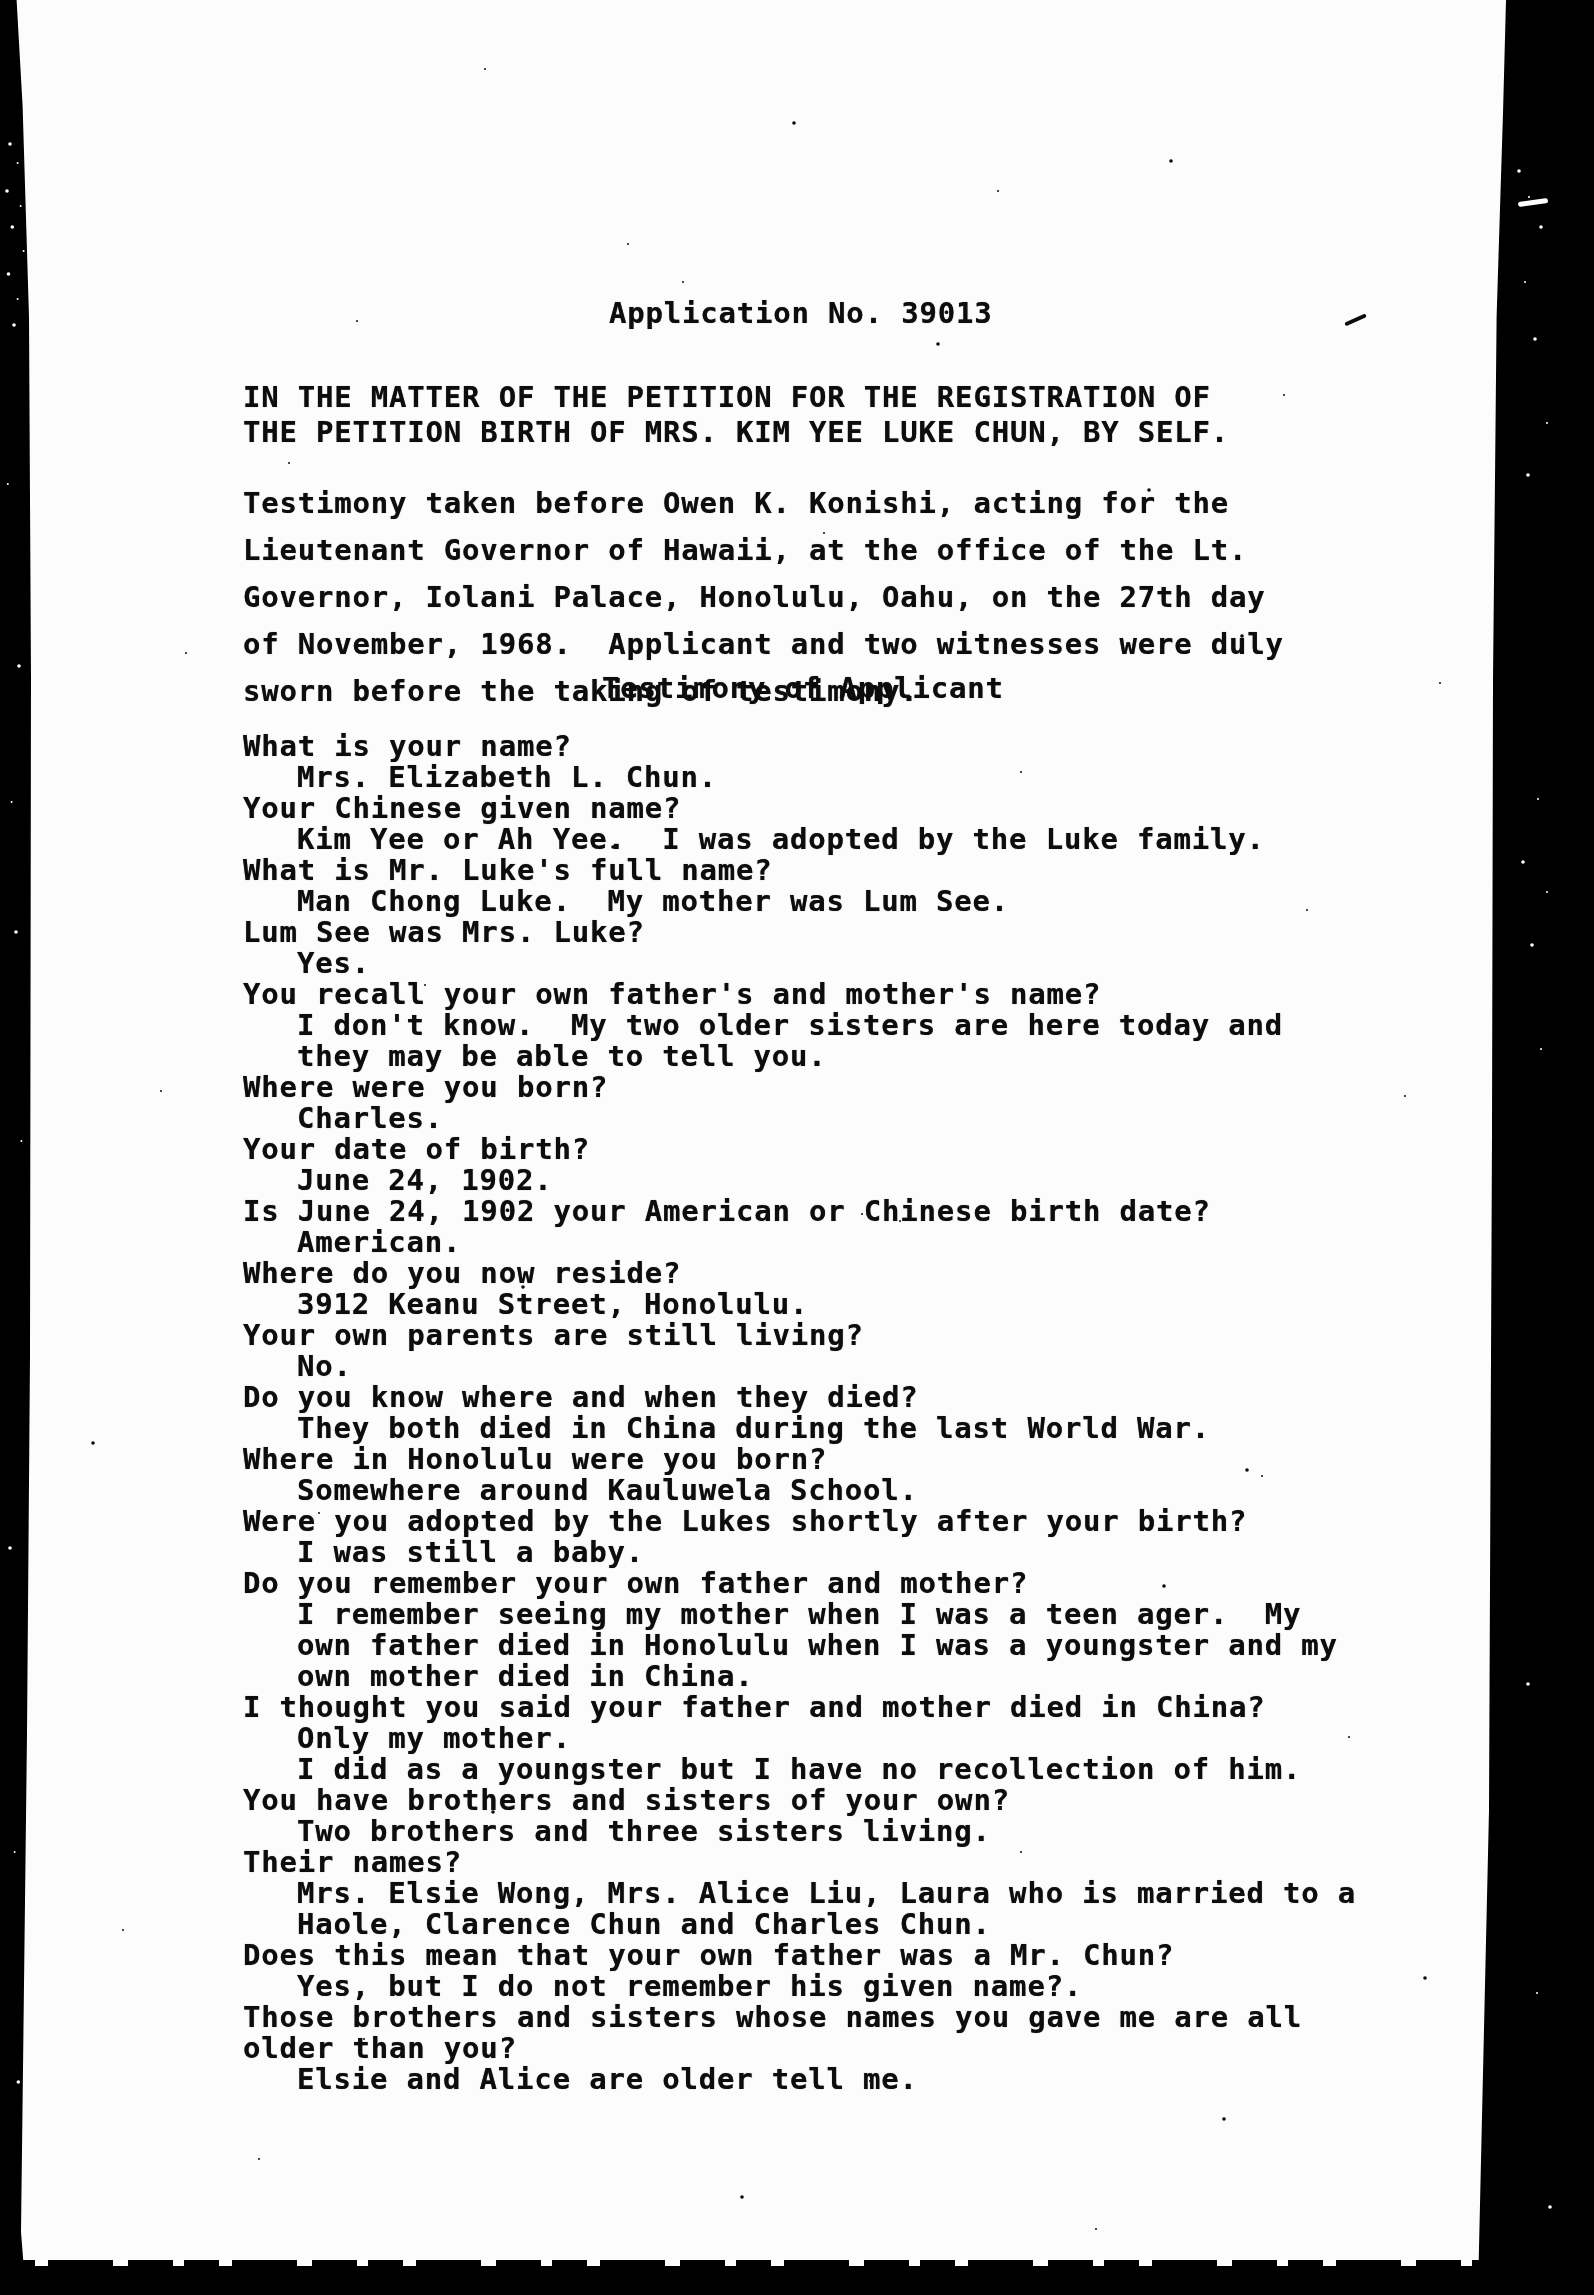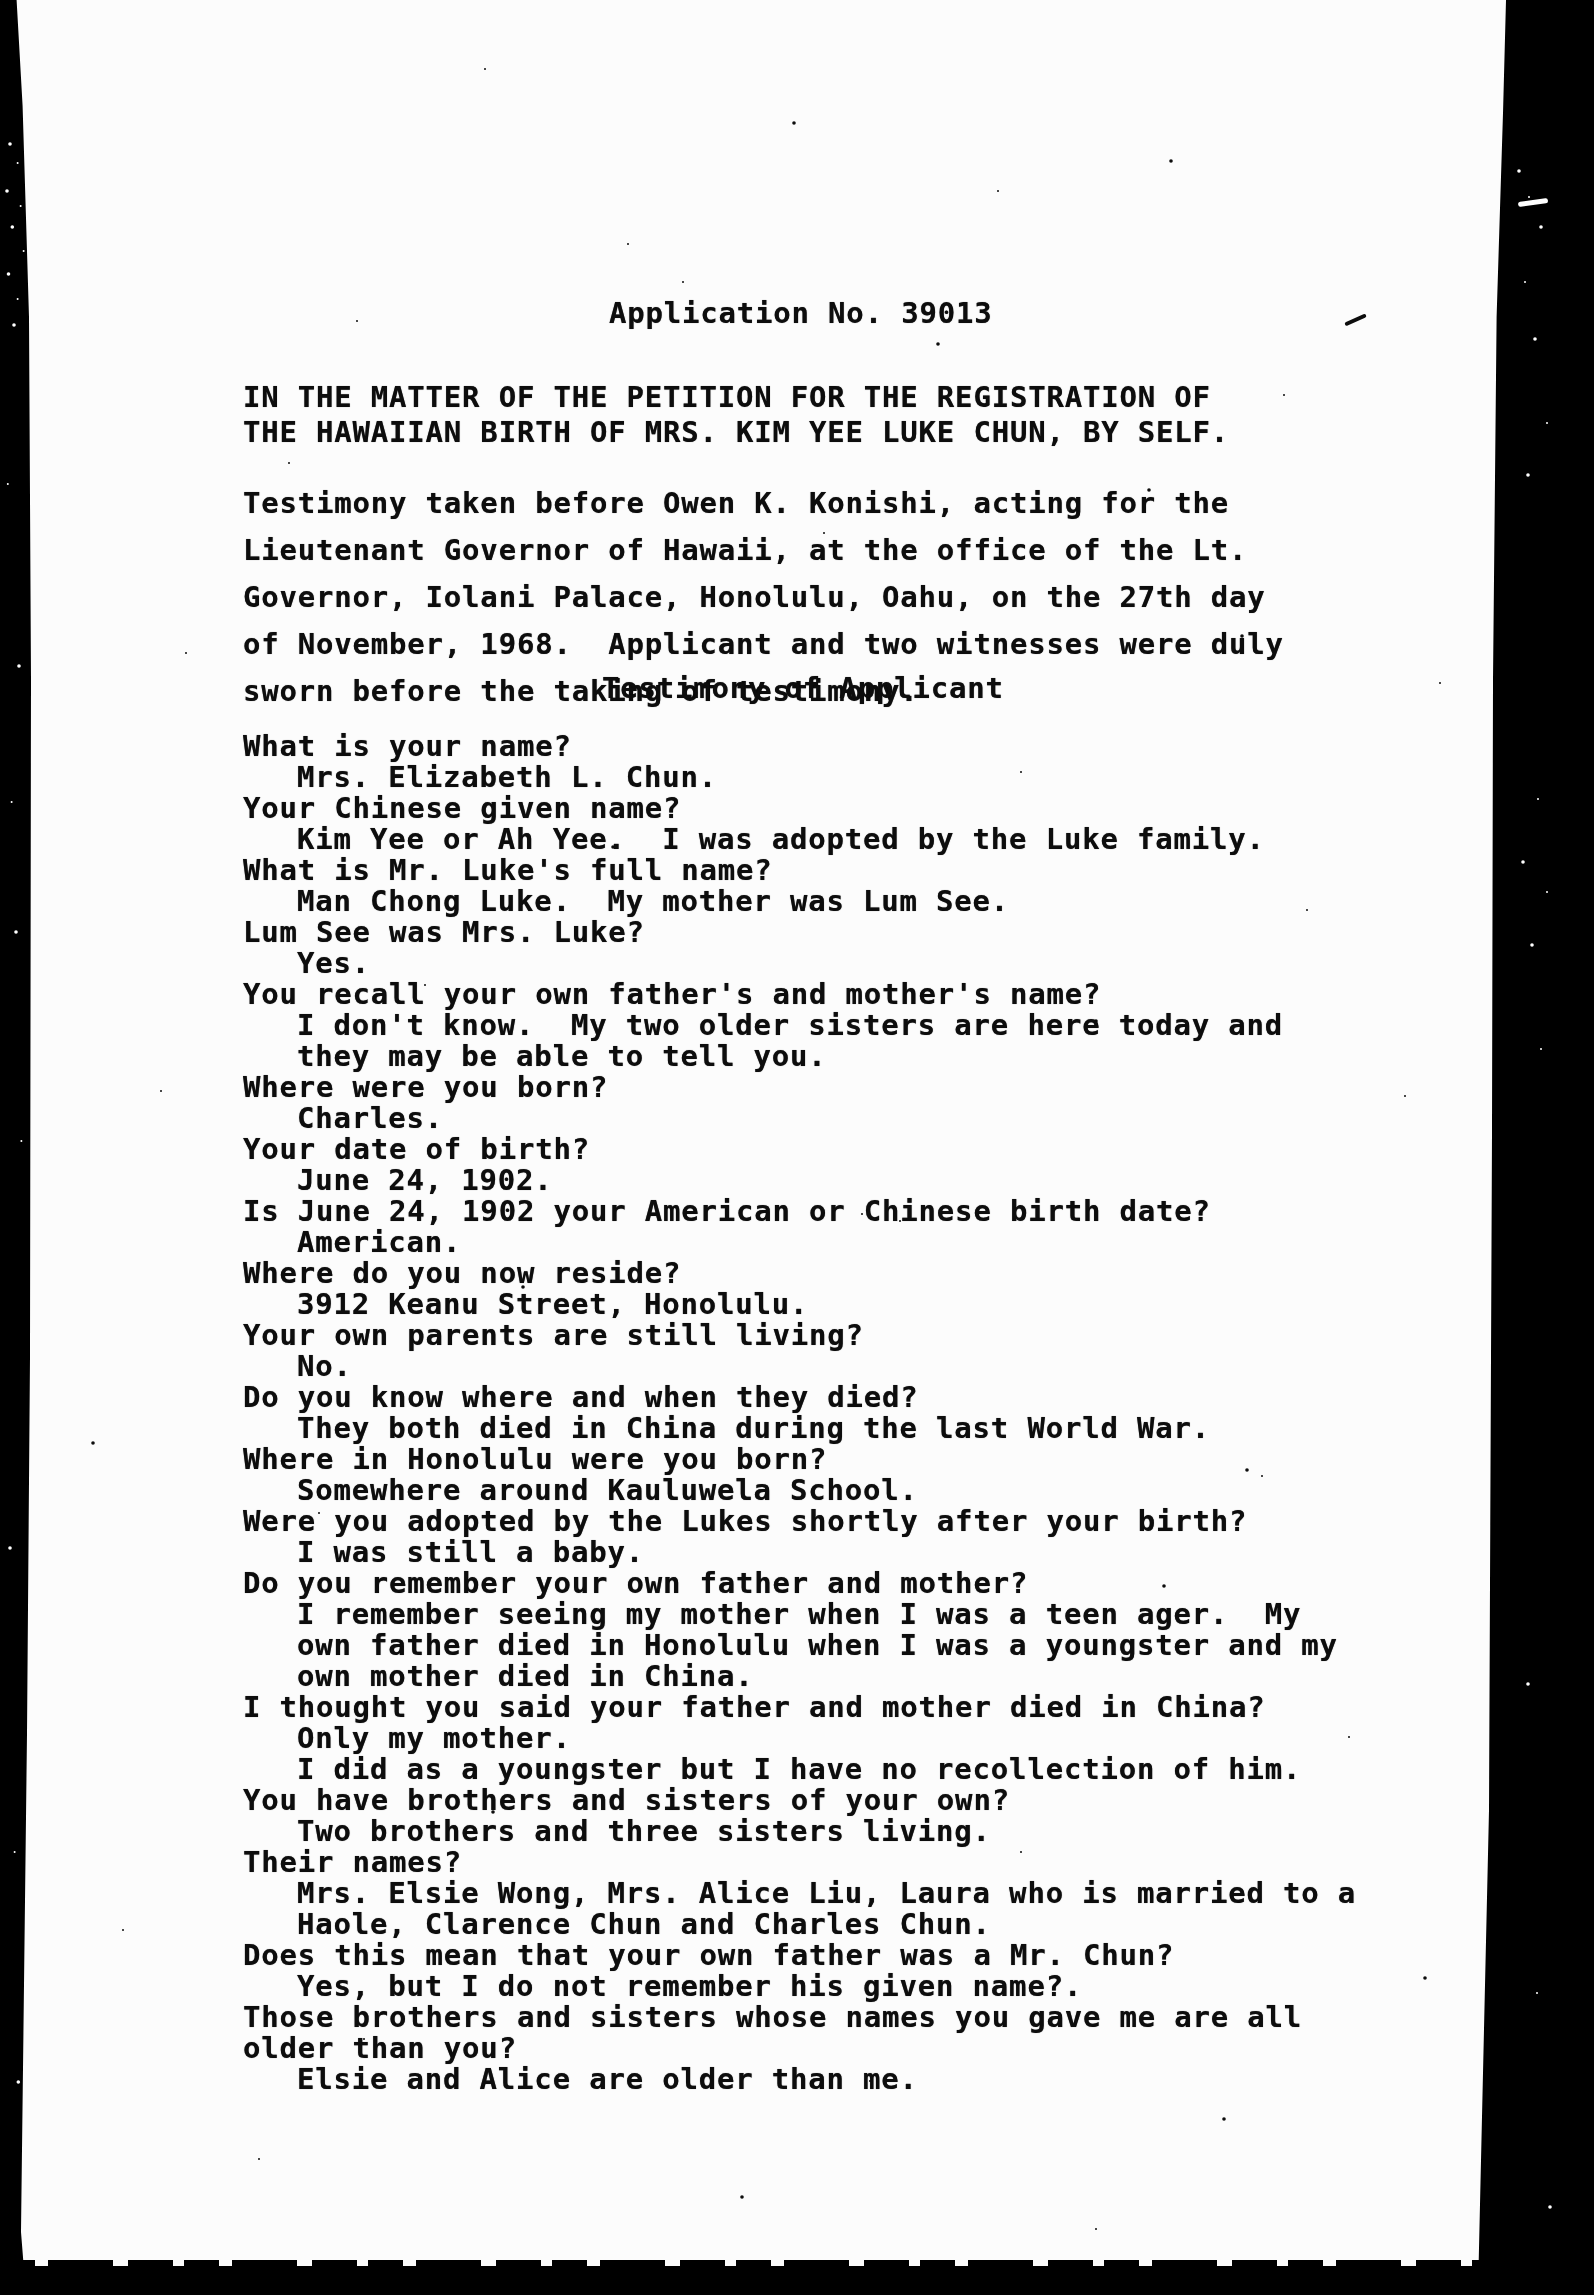--- a/index.html
+++ b/index.html
@@ -118,21 +118,21 @@
   </div>
   <div class="edge edge-bottom"></div>
   <div class="edge-bottom-dashes"></div>
   <div class="specks"></div>
   <div class="slash slash-1"></div>
 
   <div class="doc-line app-no">Application No. 39013</div>
 
   <div class="title-block">
     <div class="doc-line">IN THE MATTER OF THE PETITION FOR THE REGISTRATION OF</div>
-    <div class="doc-line">THE HAWAIIAN BIRTH OF MRS. KIM YEE LUKE CHUN, BY SELF.</div>
+    <div class="doc-line">THE PETITION BIRTH OF MRS. KIM YEE LUKE CHUN, BY SELF.</div>
   </div>
 
   <div class="preamble">
       <div class="doc-line ">Testimony taken before Owen K. Konishi, acting for the</div>
       <div class="doc-line ">Lieutenant Governor of Hawaii, at the office of the Lt.</div>
       <div class="doc-line ">Governor, Iolani Palace, Honolulu, Oahu, on the 27th day</div>
       <div class="doc-line ">of November, 1968.  Applicant and two witnesses were duly</div>
       <div class="doc-line ">sworn before the taking of testimony.</div>
     </div>
 
@@ -175,17 +175,17 @@
       <div class="doc-line a">I did as a youngster but I have no recollection of him.</div>
       <div class="doc-line q">You have brothers and sisters of your own?</div>
       <div class="doc-line a">Two brothers and three sisters living.</div>
       <div class="doc-line q">Their names?</div>
       <div class="doc-line a">Mrs. Elsie Wong, Mrs. Alice Liu, Laura who is married to a</div>
       <div class="doc-line a">Haole, Clarence Chun and Charles Chun.</div>
       <div class="doc-line q">Does this mean that your own father was a Mr. Chun?</div>
       <div class="doc-line a">Yes, but I do not remember his given name?.</div>
       <div class="doc-line q">Those brothers and sisters whose names you gave me are all</div>
       <div class="doc-line q">older than you?</div>
-      <div class="doc-line a">Elsie and Alice are older than me.</div>
+      <div class="doc-line a">Elsie and Alice are older tell me.</div>
     </div>
 
 </div>
 
 
 </body></html>

